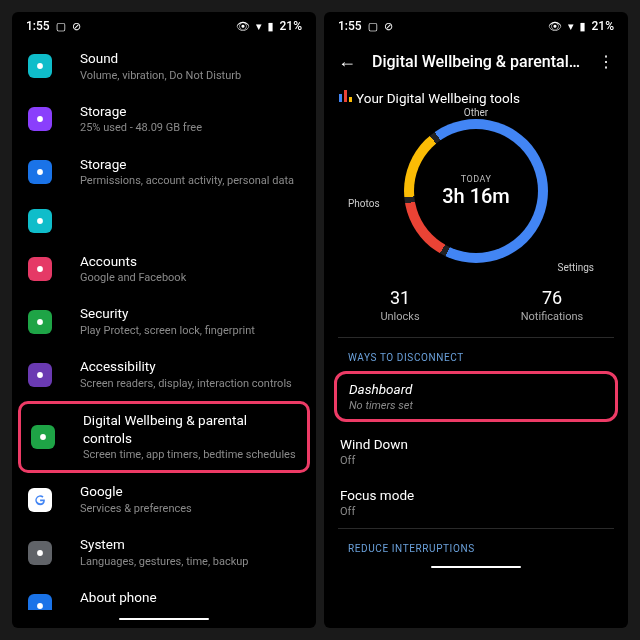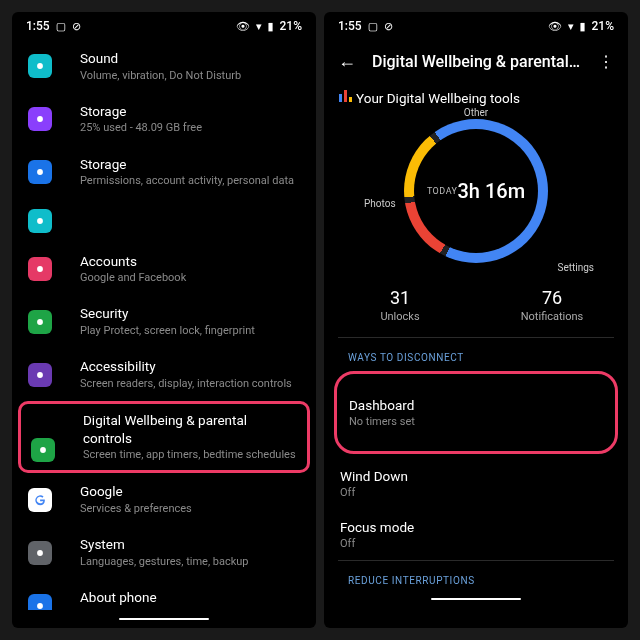--- a/index.html
+++ b/index.html
@@ -35,21 +35,21 @@
     width: 24px; height: 24px; border-radius: 6px;
     display: flex; align-items: center; justify-content: center;
     flex-shrink: 0;
   }
   .iconwrap svg { width: 14px; height: 14px; fill: #fff; }
   .rowtext { flex: 1; min-width: 0; }
   .title { font-size: 13.5px; font-weight: 400; color: #fff; line-height: 1.3; }
   .sub { font-size: 11px; color: #8a8a8a; line-height: 1.3; margin-top: 1px; }
   .hl {
     border: 3px solid #ed3b66; border-radius: 10px;
-    margin: 0 6px; padding: 8px 10px; align-items: flex-end;
+    margin: 0 6px; padding: 8px 10px;
   }
   .navbar {
     height: 18px; display: flex; justify-content: center; align-items: center;
   }
   .navbar .pill { width: 90px; height: 2.5px; background: #fff; border-radius: 2px; }
 
   
   .header {
     display: flex; align-items: center; padding: 10px 14px 8px 14px; gap: 16px;
   }
@@ -67,40 +67,40 @@
       #ea4335 210deg 260deg,
       #202124 260deg 265deg,
       #fbbc05 265deg 320deg,
       #202124 320deg 325deg,
       #4285f4 325deg 360deg
     );
     display: flex; align-items: center; justify-content: center;
   }
   .donut .inner {
     width: 124px; height: 124px; background: #000; border-radius: 50%;
-    display: flex; flex-direction: row; align-items: center; justify-content: center;
+    display: flex; flex-direction: column; align-items: center; justify-content: center;
   }
   .inner .today { font-size: 9px; letter-spacing: 0.5px; color: #bbb; }
   .inner .big { font-size: 20px; font-weight: 500; margin-top: 0; }
   .seglabel { position: absolute; font-size: 10px; color: #ccc; }
   .stats { display: flex; padding: 14px 0; }
   .stat { flex: 1; text-align: center; }
   .stat .num { font-size: 18px; font-weight: 400; }
   .stat .lbl { font-size: 11px; color: #aaa; margin-top: 2px; }
   .divider { height: 1px; background: #2a2a2a; margin: 0 14px; }
   .section-label {
     font-size: 10px; color: #6aa0da; letter-spacing: 0.6px;
     padding: 14px 12px 4px 24px;
   }
   .optrow { padding: 10px 14px 10px 16px; }
   .optrow .t { font-size: 13.5px; }
   .optrow .s { font-size: 11px; color: #8a8a8a; margin-top: 2px; }
   .hl2 {
-    border: 3px solid #ed3b66; border-radius: 20px;
-    margin: 4px 10px; padding: 23px 12px;
+    border: 3px solid #ed3b66; border-radius: 12px;
+    margin: 4px 10px; padding: 7px 12px; font-style: italic;
   }
 </style>
 </head>
 <body>
 
 <div class="phone">
   <div class="statusbar">
     <div class="left">
       <span>1:55</span>
       <span class="icon">▢</span>
@@ -264,21 +264,21 @@
           <rect x="1" y="6" width="3" height="8" fill="#4285f4"></rect>
           <rect x="6" y="2" width="3" height="12" fill="#ea4335"></rect>
           <rect x="11" y="9" width="3" height="5" fill="#fbbc05"></rect>
         </svg>
     </span>
     <span>Your Digital Wellbeing tools</span>
   </div>
 
   <div class="donutwrap">
     <span class="seglabel" style="top:-4px; left:50%; transform:translateX(-50%)">Other</span>
-    <span class="seglabel" style="top:54%; left:40px">Photos</span>
+    <span class="seglabel" style="top:54%; left:24px">Photos</span>
     <span class="seglabel" style="bottom:0px; right:34px">Settings</span>
     <div class="donut">
       <div class="inner">
         <div class="today">TODAY</div>
         <div class="big">3h 16m</div>
       </div>
     </div>
   </div>
 
   <div class="stats">

